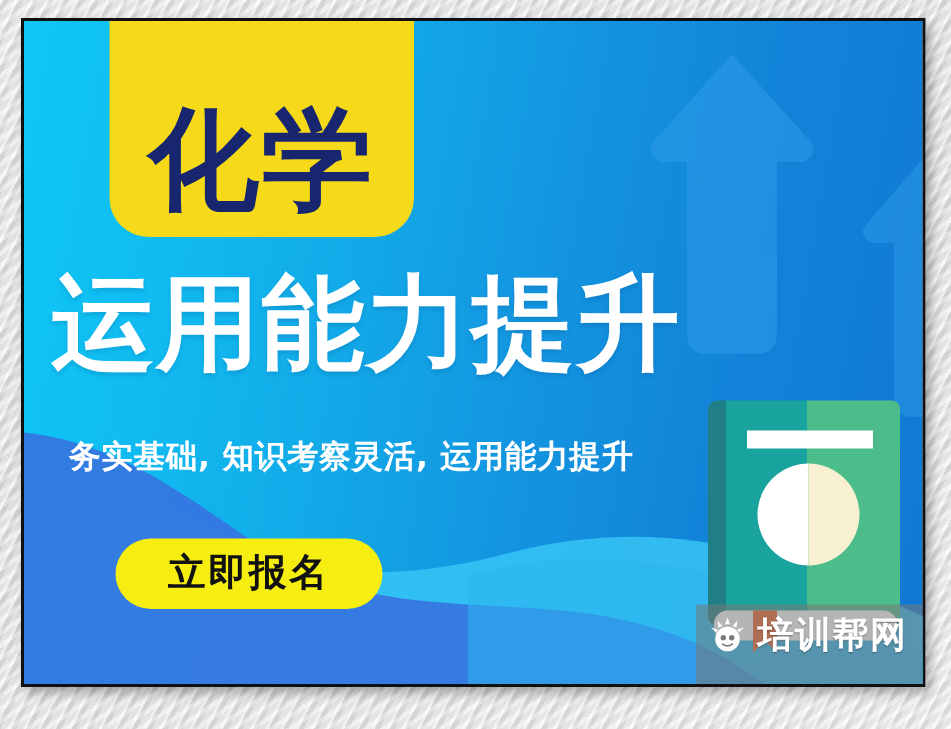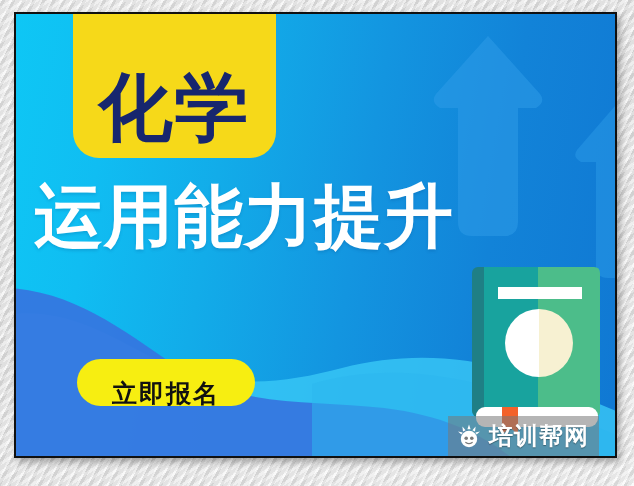--- a/index.html
+++ b/index.html
@@ -124,21 +124,21 @@
     left: 61px;
     top: 345px;
     width: 178px;
     height: 47px;
     background: #f7ee11;
     border: none;
     border-radius: 24px;
     cursor: pointer;
     padding: 0;
     display: flex;
-    align-items: flex-end;
+    align-items: center;
     justify-content: center;
   }
   #cta-label {
     font-size: 25px;
     font-weight: bold;
     color: #111111;
     letter-spacing: 2px;
     line-height: 1;
   }
 
@@ -148,24 +148,24 @@
     left: 456px;
     top: 249px;
     width: 134px;
     height: 172px;
   }
   #book-illustration svg { display: block; }
 
   
   #watermark {
     position: absolute;
-    right: 16px;
+    right: 0px;
     bottom: 0px;
     height: 40px;
-    padding: 0 10px 0 8px;
+    padding: 0 10px 13px 8px;
     display: flex;
     align-items: center;
     gap: 7px;
     background: rgba(120,120,120,0.55);
   }
   #watermark-text {
     font-size: 24px;
     font-weight: bold;
     color: #ffffff;
     letter-spacing: 1px;
@@ -224,20 +224,21 @@
           <path d="M30 144 H46 V172 L38 164 L30 172 Z" fill="#f4622a"></path>
         </svg>
       </div>
 
       <div id="subject-badge">
         <span id="subject-text">化学</span>
       </div>
 
       <div id="headline">运用能力提升</div>
 
+      <div id="subtitle">务实基础, 知识考察灵活, 运用能力提升</div>
 
       <button id="cta-button">
         <span id="cta-label">立即报名</span>
       </button>
 
       <div id="watermark">
         <span id="watermark-icon">
           <svg width="26" height="26" viewBox="0 0 26 26">
             <g fill="#ffffff">
               <path d="M13 1.5 L14.6 6.2 L11.4 6.2 Z"></path>

